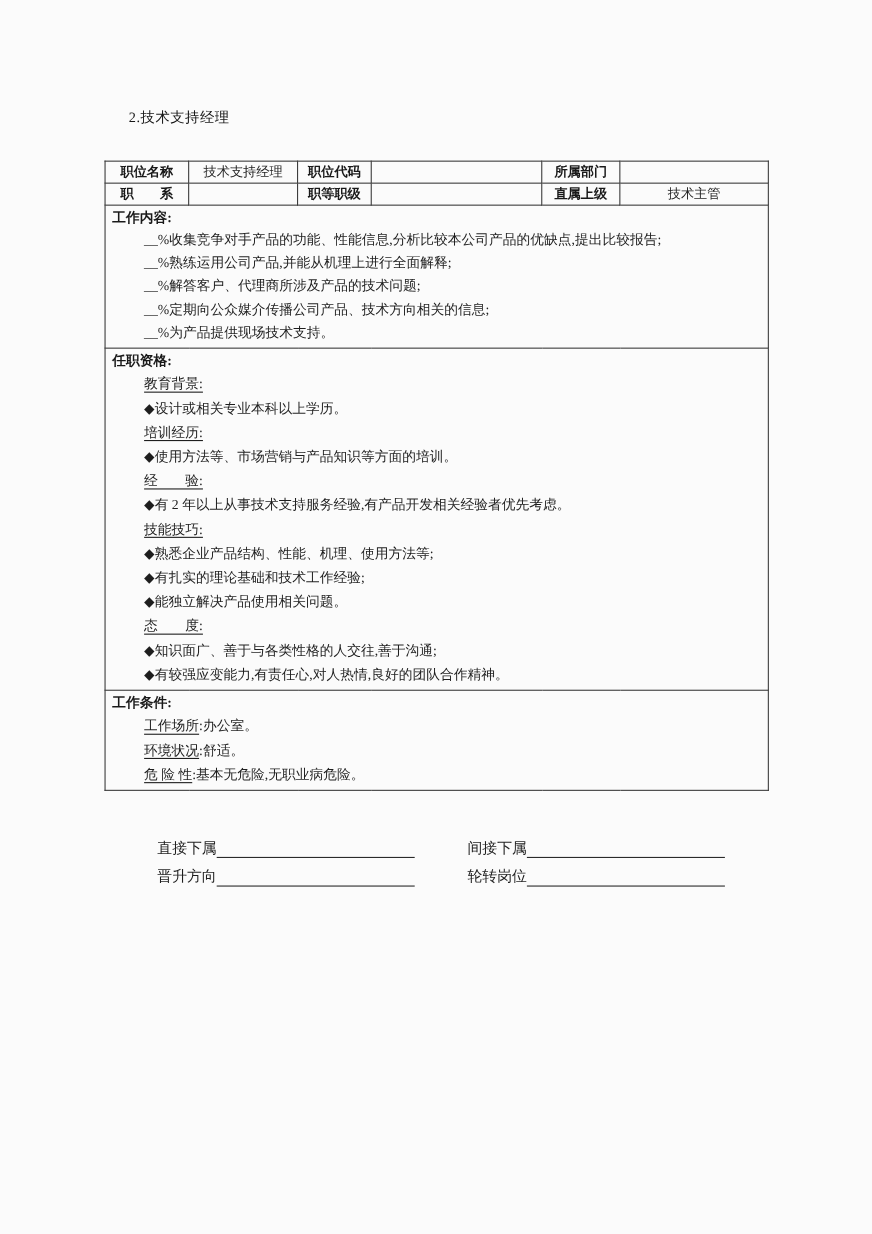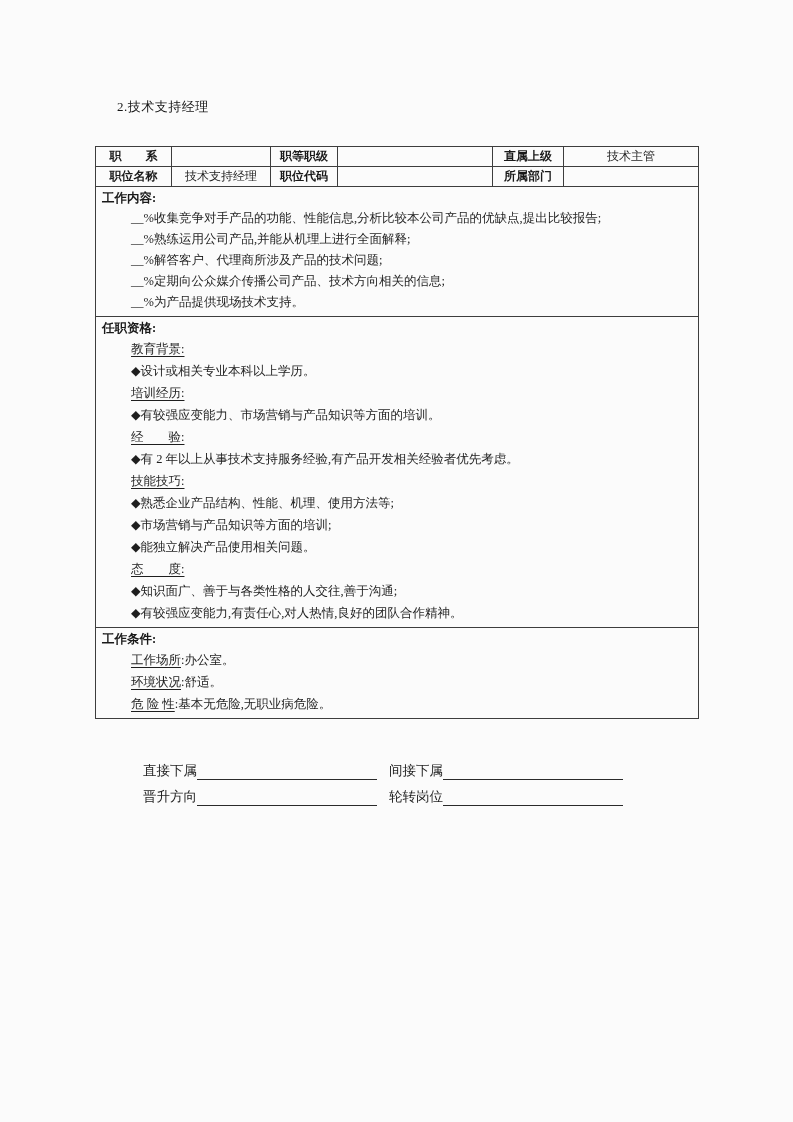--- a/index.html
+++ b/index.html
@@ -38,21 +38,21 @@
   .duty-line { line-height:21px; }
   .q-line { line-height:22px; }
   .c-line { line-height:22px; }
   .uh {
     text-decoration:underline;
     text-underline-offset:3px;
     text-decoration-thickness:1px;
   }
 
   .fields { position:absolute; left:143px; top:762px; }
-  .frow { display:flex; margin-bottom:8px; }
+  .frow { display:flex; margin-bottom:8px;gap:36px; }
   .fgroup { display:flex; align-items:flex-end; }
   .fgroup + .fgroup { margin-left:12px; }
   .flabel { font-size:13.5px; line-height:18px; white-space:nowrap; }
   .fline {
     display:inline-block; width:180px; height:16px;
     border-bottom:1px solid #2a2a2a;
   }
 
   .watermark {
     position:absolute; right:6px; top:1139px;
@@ -72,60 +72,60 @@
     <colgroup>
       <col style="width:76px">
         <col style="width:99px">
         <col style="width:67px">
       <col style="width:155px">
         <col style="width:71px">
         <col style="width:135px">
     </colgroup>
     <tbody>
       <tr class="hdr">
+        <td class="lbl">职位名称</td>
+        <td class="val">技术支持经理</td>
+        <td class="lbl">职位代码</td>
+        <td class="val"></td>
+        <td class="lbl">所属部门</td>
+        <td class="val"></td>
+      </tr>
+      <tr class="hdr">
         <td class="lbl">职　　系</td>
         <td class="val"></td>
         <td class="lbl">职等职级</td>
         <td class="val"></td>
         <td class="lbl">直属上级</td>
         <td class="val">技术主管</td>
-      </tr>
-      <tr class="hdr">
-        <td class="lbl">职位名称</td>
-        <td class="val">技术支持经理</td>
-        <td class="lbl">职位代码</td>
-        <td class="val"></td>
-        <td class="lbl">所属部门</td>
-        <td class="val"></td>
       </tr>
 
 
       <tr>
         <td colspan="6" class="section" style="height:126px">
           <div class="sec-h">工作内容:</div>
           <div class="line duty-line">__%收集竞争对手产品的功能、性能信息,分析比较本公司产品的优缺点,提出比较报告;</div>
           <div class="line duty-line">__%熟练运用公司产品,并能从机理上进行全面解释;</div>
           <div class="line duty-line">__%解答客户、代理商所涉及产品的技术问题;</div>
           <div class="line duty-line">__%定期向公众媒介传播公司产品、技术方向相关的信息;</div>
           <div class="line duty-line">__%为产品提供现场技术支持。</div>
         </td>
       </tr>
 
       <tr>
         <td colspan="6" class="section" style="height:290px">
           <div class="sec-h">任职资格:</div>
           <div class="line q-line uh">教育背景:</div>
           <div class="line q-line">◆设计或相关专业本科以上学历。</div>
           <div class="line q-line uh">培训经历:</div>
-          <div class="line q-line">◆有较强应变能力、市场营销与产品知识等方面的培训。</div>
+          <div class="line q-line">◆使用方法等、市场营销与产品知识等方面的培训。</div>
           <div class="line q-line uh">经　　验:</div>
           <div class="line q-line">◆有 2 年以上从事技术支持服务经验,有产品开发相关经验者优先考虑。</div>
           <div class="line q-line uh">技能技巧:</div>
           <div class="line q-line">◆熟悉企业产品结构、性能、机理、使用方法等;</div>
-          <div class="line q-line">◆市场营销与产品知识等方面的培训;</div>
+          <div class="line q-line">◆有扎实的理论基础和技术工作经验;</div>
           <div class="line q-line">◆能独立解决产品使用相关问题。</div>
           <div class="line q-line uh">态　　度:</div>
           <div class="line q-line">◆知识面广、善于与各类性格的人交往,善于沟通;</div>
           <div class="line q-line">◆有较强应变能力,有责任心,对人热情,良好的团队合作精神。</div>
         </td>
       </tr>
 
       <tr>
         <td colspan="6" class="section" style="height:88px">
           <div class="sec-h">工作条件:</div>

